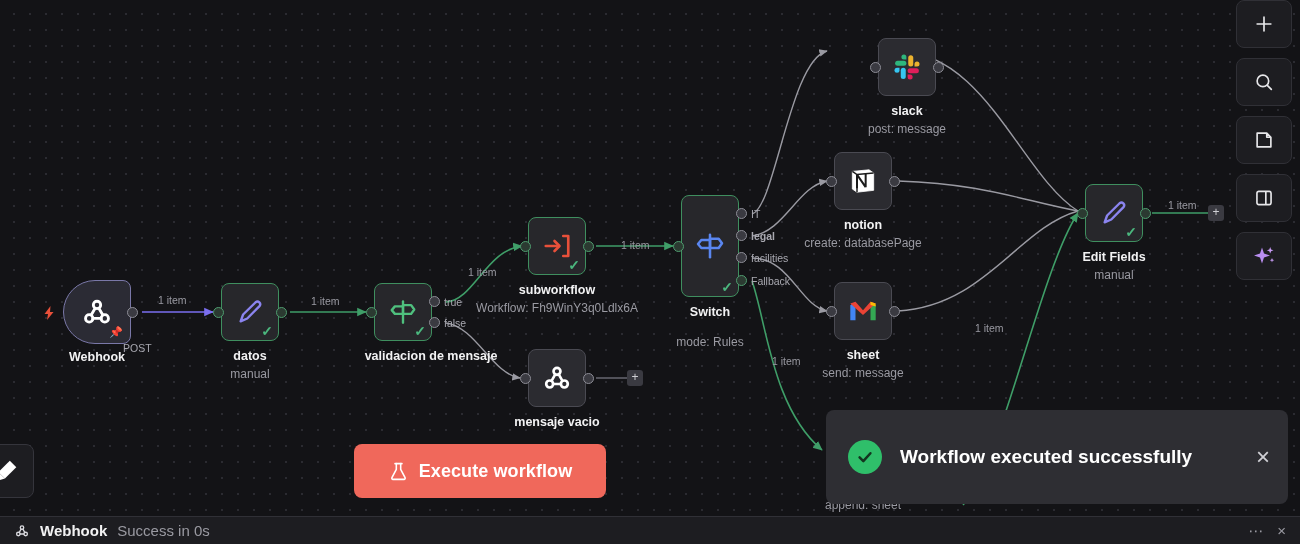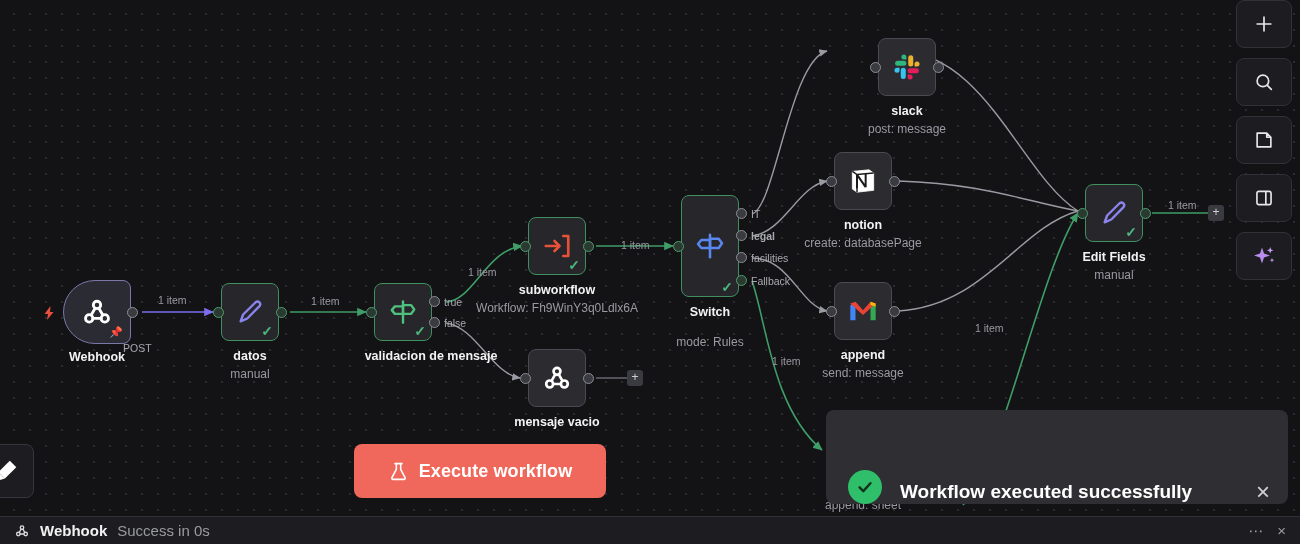--- a/index.html
+++ b/index.html
@@ -100,21 +100,21 @@
     width: 252px; height: 54px; border-radius: 8px;
     background: #f0685b; display: flex; align-items: center; justify-content: center;
     gap: 10px; color: #ffffff; font-size: 18px; font-weight: 700;
     letter-spacing: .1px;
   }
 
   
   #toast {
     position: absolute; left: 826px; top: 410px;
     width: 462px; height: 94px; border-radius: 8px;
-    background: #2e2e33; display: flex; align-items: flex-end; gap: 18px;
+    background: #2e2e33; display: flex; align-items: center; gap: 18px;
     padding: 0 18px 0 22px;
   }
   #toast .tcheck {
     width: 34px; height: 34px; border-radius: 50%; background: #2fbf6a;
     display: flex; align-items: center; justify-content: center; flex: 0 0 34px;
   }
   #toast .ttext {
     color: #ffffff; font-size: 19px; font-weight: 700; line-height: 1.28;
     flex: 1 1 auto;
   }
@@ -343,21 +343,21 @@
 
     <div class="node" style="left:834px; top:282px;">
       <div class="nbox plain">
         <svg width="30" height="26" viewBox="0 0 26 20">
           <path d="M2 18 V5 L6.5 2 V18 Z" fill="#4285f4"></path>
           <path d="M24 18 V5 L19.5 2 V18 Z" fill="#34a853"></path>
           <path d="M2 3.4 L6.5 2 L13 9.4 L19.5 2 L24 3.4 L13 13.5 Z" fill="#ea4335"></path>
           <path d="M19.5 2 L24 3.4 V6 L19.5 4.8 Z" fill="#fbbc05"></path>
         </svg>
       </div>
-      <div class="nlabel" style="top:66px;">append</div>
+      <div class="nlabel" style="top:66px;">sheet</div>
       <div class="nsub" style="top:84px;">send: message</div>
       <div class="dot" style="left:-8px; top:24px;"></div>
       <div class="dot" style="left:55px; top:24px;"></div>
     </div>
 
     <div class="node" style="left:834px; top:430px;">
       <div class="nbox plain">
         <svg width="28" height="28" viewBox="0 0 24 24">
           <path d="M5 2 H14.5 L19 6.5 V22 H5 Z" fill="#0f9d58"></path>
           <path d="M8 11 H16 V18 H8 Z" fill="#ffffff"></path>

